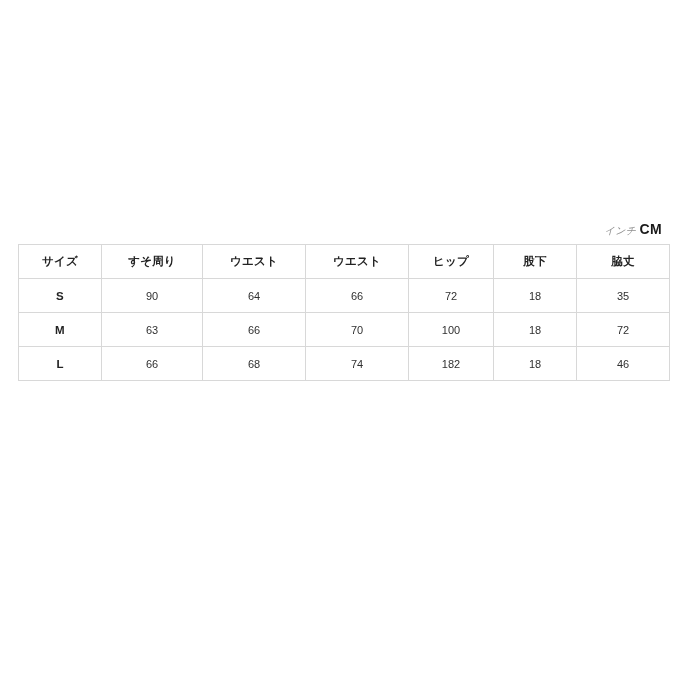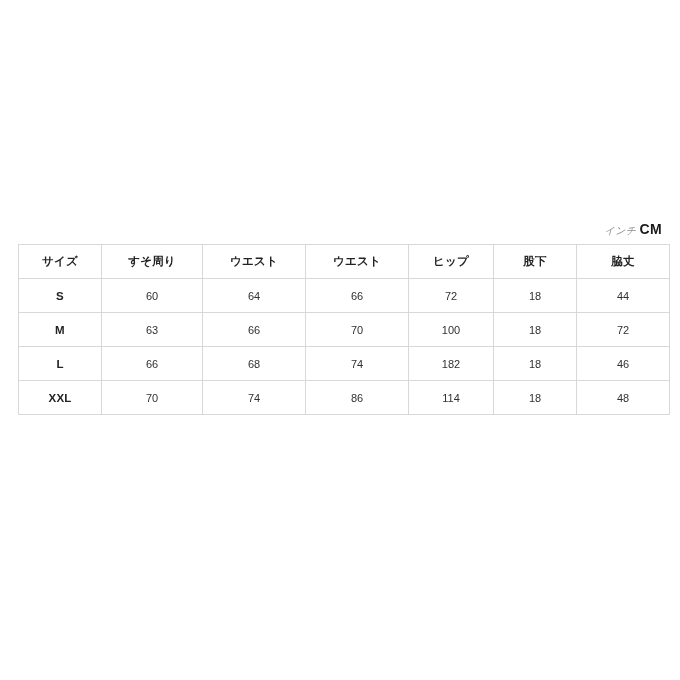--- a/index.html
+++ b/index.html
@@ -102,51 +102,42 @@
           <th class="col-thigh">ウエスト</th>
           <th class="col-waist">ウエスト</th>
           <th class="col-hip">ヒップ</th>
           <th class="col-inseam">股下</th>
           <th class="col-outseam">脇丈</th>
         </tr>
       </thead>
       <tbody>
         <tr>
           <th>S</th>
-          <td>60</td>
+          <td>90</td>
           <td>64</td>
           <td>66</td>
           <td>72</td>
           <td>18</td>
-          <td>44</td>
+          <td>35</td>
         </tr>
         <tr>
           <th>M</th>
           <td>63</td>
           <td>66</td>
           <td>70</td>
           <td>100</td>
           <td>18</td>
           <td>72</td>
         </tr>
         <tr>
           <th>L</th>
           <td>66</td>
           <td>68</td>
           <td>74</td>
           <td>182</td>
           <td>18</td>
           <td>46</td>
         </tr>
-        <tr>
-          <th>XXL</th>
-          <td>70</td>
-          <td>74</td>
-          <td>86</td>
-          <td>114</td>
-          <td>18</td>
-          <td>48</td>
-        </tr>
       </tbody>
     </table>
   </div>
 
 </div>
 
 </body></html>

